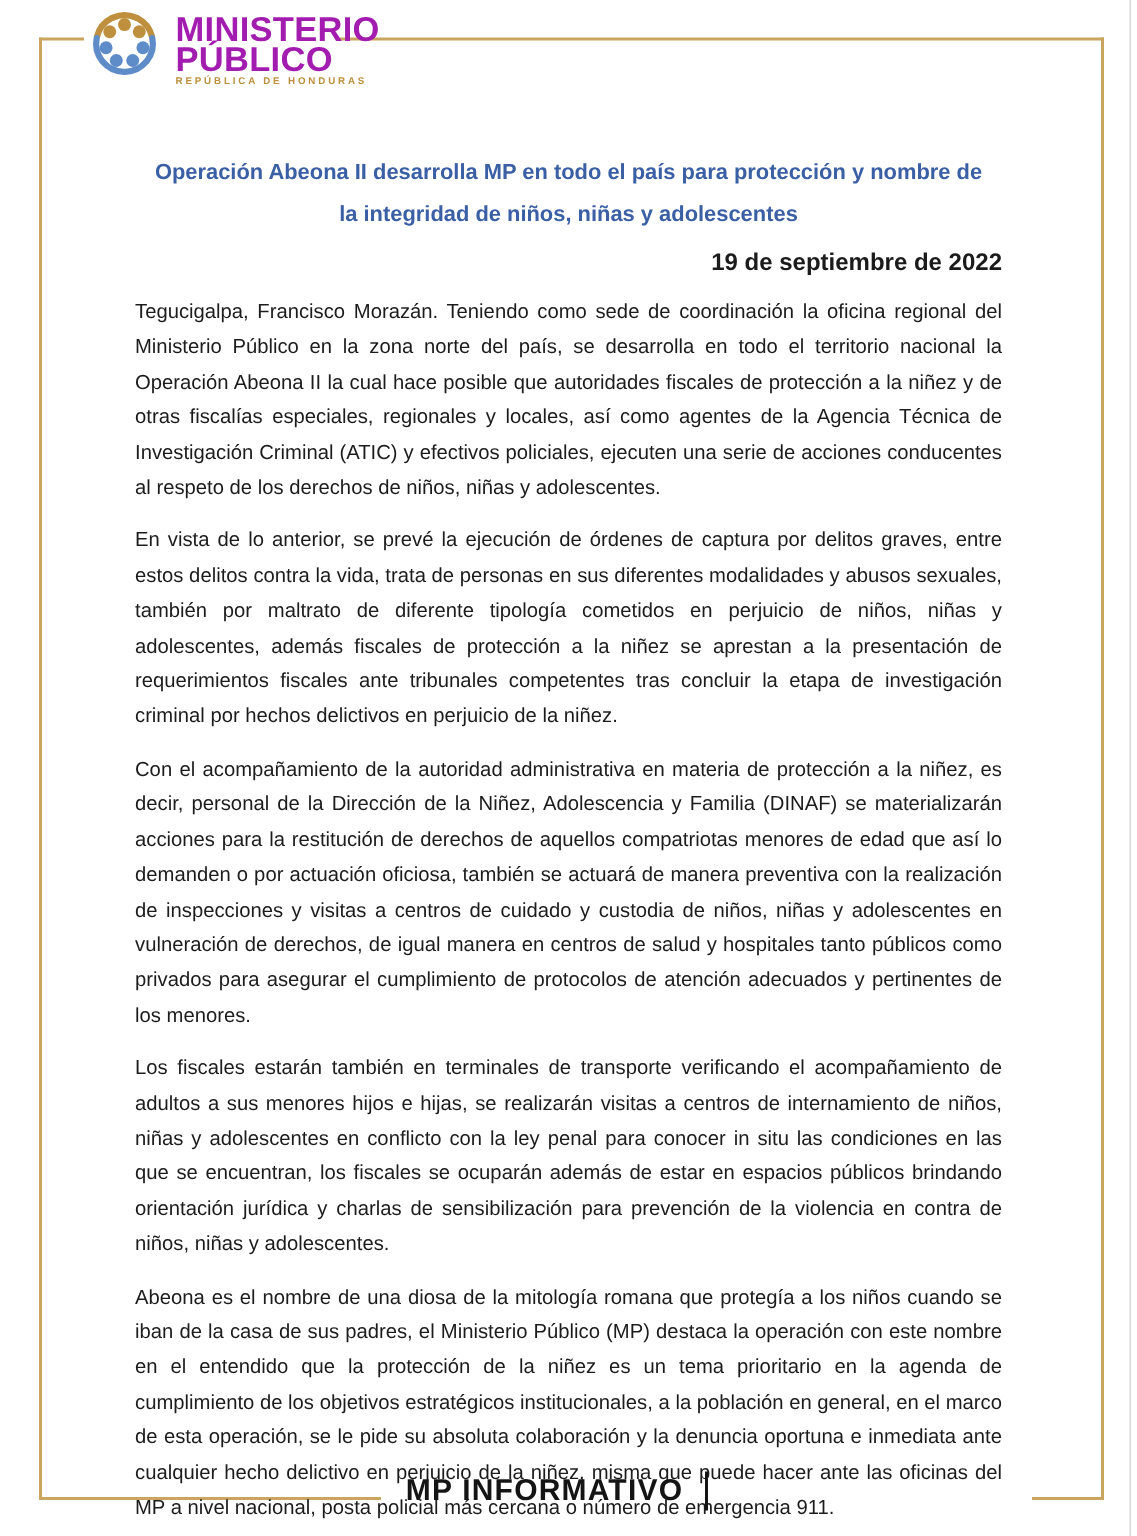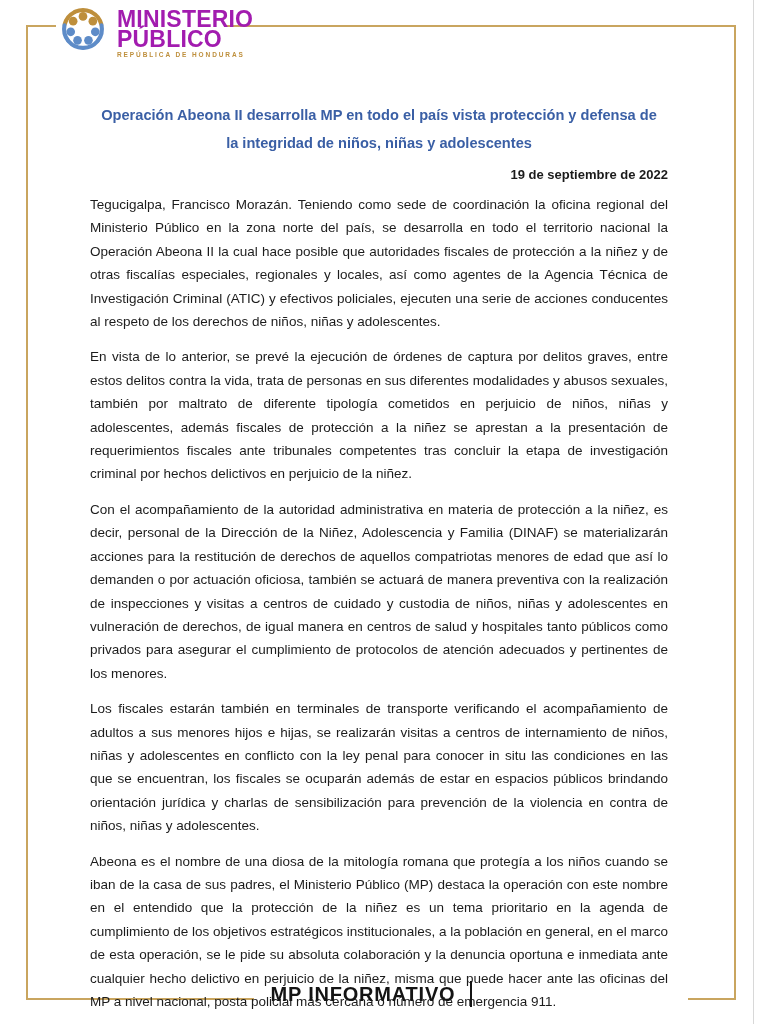--- a/index.html
+++ b/index.html
@@ -57,21 +57,21 @@
   }
   .title{
     max-width:556px;margin:0 auto;
     text-align:center;
     color:var(--title-blue);
     font-size:14.6px;font-weight:bold;line-height:28px;
   }
   .date{
     margin-top:10px;
     text-align:right;
-    font-size:13px;font-weight:bold;color:#1b1b1b;
+    font-size:16px;font-weight:bold;color:#1b1b1b;
   }
   .article-body{margin-top:11px;}
   .para{
     font-size:13.5px;line-height:23.4px;
     text-align:justify;
     color:var(--text);
     margin-bottom:12px;
   }
   .para:last-child{margin-bottom:0;}
 
@@ -127,21 +127,21 @@
       <circle class="bf" cx="16.35" cy="33.12" r="4.8"></circle>
     </svg>
     <div class="logo-text">
       <div class="logo-name">MINISTERIO</div>
       <div class="logo-name">PÚBLICO</div>
       <div class="logo-sub">REPÚBLICA DE HONDURAS</div>
     </div>
   </div>
 
   <div class="content">
-    <h1 class="title">Operación Abeona II desarrolla MP en todo el país vista protección y defensa de la integridad de niños, niñas y adolescentes</h1>
+    <h1 class="title">Operación Abeona II desarrolla MP en todo el país para protección y nombre de la integridad de niños, niñas y adolescentes</h1>
     <div class="date">19 de septiembre de 2022</div>
     <div class="article-body">
         <p class="para">Tegucigalpa, Francisco Morazán.  Teniendo como sede de coordinación la oficina regional del Ministerio Público en la zona norte del país, se desarrolla en todo el territorio nacional la Operación Abeona II la cual hace posible que autoridades fiscales de protección a la niñez y de otras fiscalías especiales, regionales y locales, así como agentes de la Agencia Técnica de Investigación Criminal (ATIC) y efectivos policiales, ejecuten una serie de acciones conducentes al respeto de los derechos de niños, niñas y adolescentes.</p>
         <p class="para">En vista de lo anterior, se prevé la ejecución de órdenes de captura por delitos graves, entre estos delitos contra la vida, trata de personas en sus diferentes modalidades y abusos sexuales, también por maltrato de diferente tipología cometidos en perjuicio de niños, niñas y adolescentes, además fiscales de protección a la niñez se aprestan a la presentación de requerimientos fiscales ante tribunales competentes tras concluir la etapa de investigación criminal por hechos delictivos en perjuicio de la niñez.</p>
         <p class="para">Con el acompañamiento de la autoridad administrativa en materia de protección a la niñez, es decir, personal de la Dirección de la Niñez, Adolescencia y Familia (DINAF) se materializarán acciones para la restitución de derechos de aquellos compatriotas menores de edad que así lo demanden o por actuación oficiosa, también se actuará de manera preventiva con la realización de inspecciones y visitas a centros de cuidado y custodia de niños, niñas y adolescentes en vulneración de derechos, de igual manera en centros de salud y hospitales tanto públicos como privados para asegurar el cumplimiento de protocolos de atención adecuados y pertinentes de los menores.</p>
         <p class="para">Los fiscales estarán también en terminales de transporte verificando el acompañamiento de adultos a sus menores hijos e hijas, se realizarán visitas a centros de internamiento de niños, niñas y adolescentes en conflicto con la ley penal para conocer in situ las condiciones en las que se encuentran, los fiscales se ocuparán además de estar en espacios públicos brindando orientación jurídica y charlas de sensibilización para prevención de la violencia en contra de niños, niñas y adolescentes.</p>
         <p class="para">Abeona es el nombre de una diosa de la mitología romana que protegía a los niños cuando se iban de la casa de sus padres, el Ministerio Público (MP) destaca la operación con este nombre en el entendido que la protección de la niñez es un tema prioritario en la agenda de cumplimiento de los objetivos estratégicos institucionales, a la población en general, en el marco de esta operación, se le pide su absoluta colaboración y la denuncia oportuna e inmediata ante cualquier hecho delictivo en perjuicio de la niñez, misma que puede hacer ante las oficinas del MP a nivel nacional,  posta policial más cercana o número de emergencia 911.</p>
       </div>
   </div>
 

